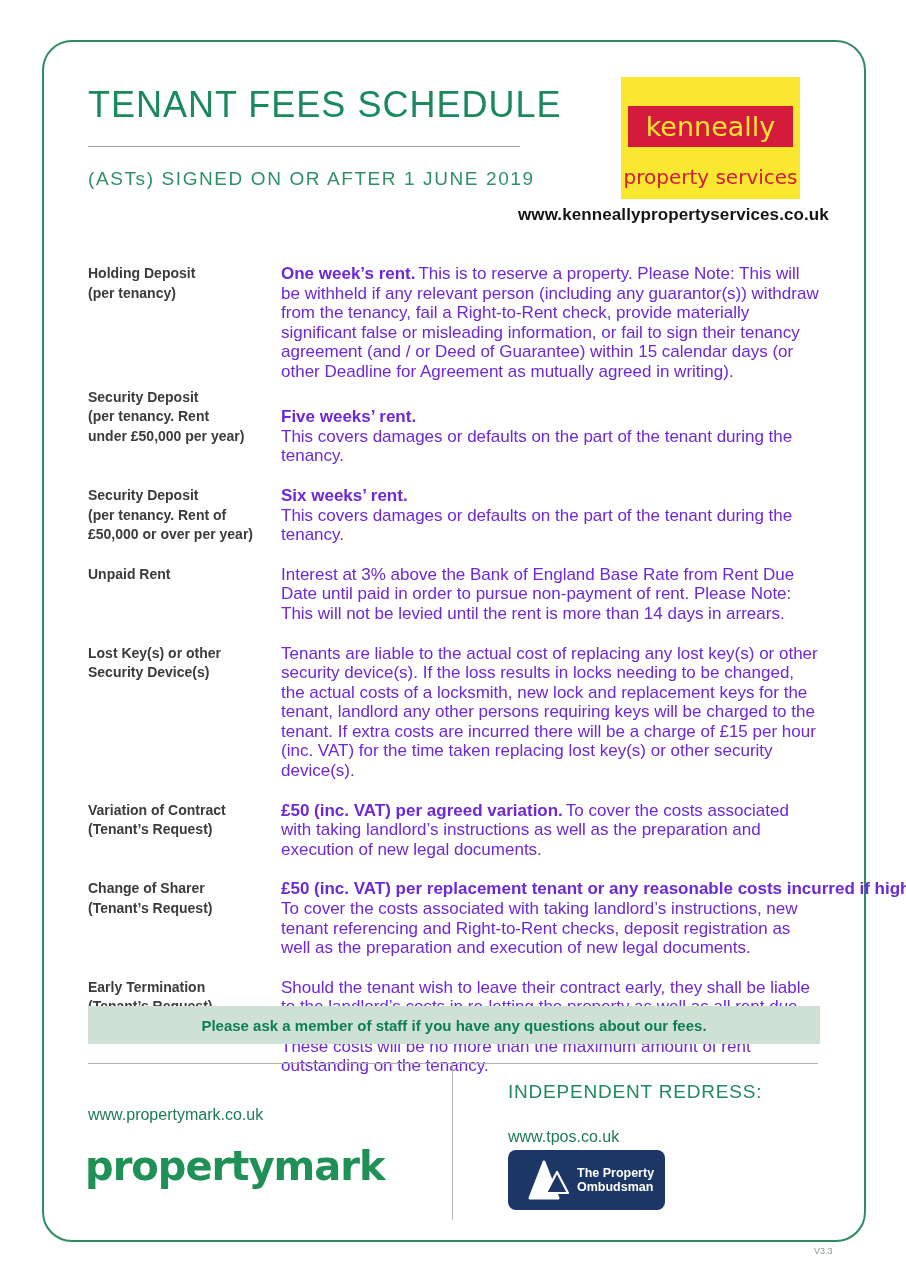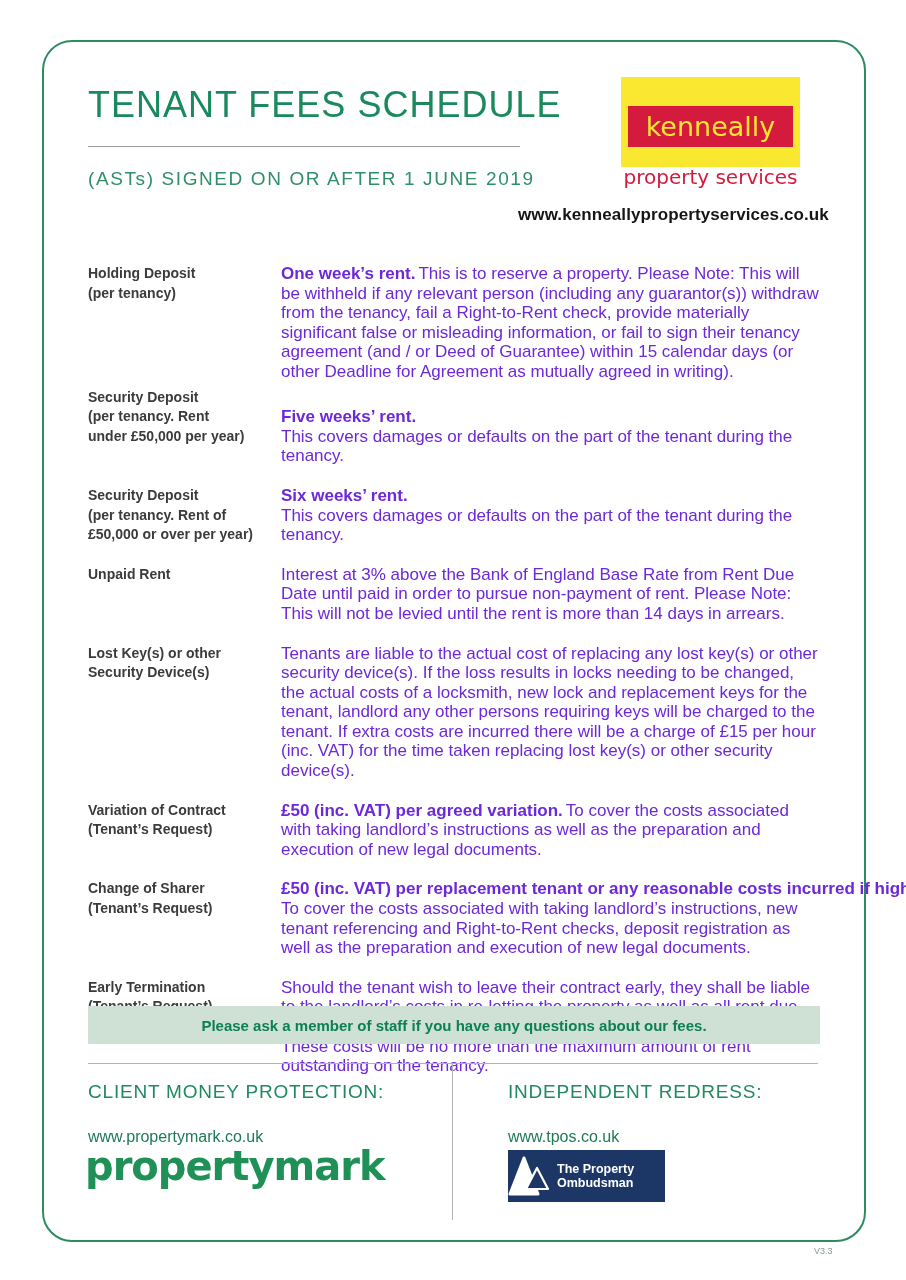--- a/index.html
+++ b/index.html
@@ -16,21 +16,21 @@
   .title {
     position:absolute; left:88px; top:84px; font-size:36px; font-weight:400;
     letter-spacing:1px; color:#1a8a5e;
   }
   .title-rule { position:absolute; left:88px; top:146px; width:432px; height:1px; background:#9c9c9c; }
   .subtitle {
     position:absolute; left:88px; top:165px; width:460px; font-size:19px;
     line-height:28px; letter-spacing:1.6px; color:#2e8f68; font-weight:400;
   }
   .brand-logo {
-    position:absolute; left:621px; top:77px; width:179px; height:90px;
+    position:absolute; left:621px; top:77px; width:179px; height:122px;
     background:#f9e82f; text-align:center;
   }
   .brand-logo .red-box {
     margin:29px 7px 0 7px; height:41px; background:#d41a3d;
     display:flex; align-items:center; justify-content:center;
   }
   .brand-logo .red-box span {
     font-family:"DejaVu Sans", sans-serif; font-size:27px; color:#f9e82f; line-height:1;
   }
   .brand-logo .tagline {
@@ -63,22 +63,22 @@
   .footer-heading { font-size:19px; letter-spacing:0.8px; color:#1f8a5f; }
   .footer-url { margin-top:25px; font-size:16px; color:#1d7a55; }
   .footer-left { position:absolute; left:88px; top:1081px; width:350px; }
   .footer-right { position:absolute; left:508px; top:1081px; width:310px; }
   .propertymark-logo {
     position:absolute; left:85px; top:1143px;
     font-family:"DejaVu Sans", sans-serif; font-weight:bold; font-size:40px;
     letter-spacing:-1px; color:#1f9157;
   }
   .tpo-logo {
-    position:absolute; left:508px; top:1150px; width:157px; height:52px;
-    background:#1c3666; border-radius:0; display:flex; align-items:center; padding:6px 8px 6px 0;
+    position:absolute; left:508px; top:1150px; width:157px; height:60px;
+    background:#1c3666; border-radius:8px; display:flex; align-items:center; padding:6px 8px 6px 20px;
   }
   .tpo-logo svg { width:44px; height:40px; flex:0 0 auto; }
   .tpo-text { margin-left:5px; color:#ffffff; font-weight:bold; font-size:12.5px; line-height:14.5px; }
   .version { position:absolute; left:814px; top:1246px; font-size:9px; color:#8a9a92; }
 </style>
 </head>
 <body>
 
 <div class="page">
   <div class="border-frame"></div>
@@ -183,21 +183,20 @@
   </div>
 
   <div class="banner">
     <span>Please ask a member of staff if you have any questions about our fees.</span>
   </div>
 
   <div class="footer-rule-h"></div>
   <div class="footer-rule-v"></div>
 
   <div class="footer-left">
-    <div class="footer-heading">CLIENT MONEY PROTECTION:</div>
     <div class="footer-url">www.propertymark.co.uk</div>
   </div>
   <div class="propertymark-logo">propertymark</div>
 
   <div class="footer-right">
     <div class="footer-heading">INDEPENDENT REDRESS:</div>
     <div class="footer-url">www.tpos.co.uk</div>
   </div>
 
   <div class="tpo-logo">

